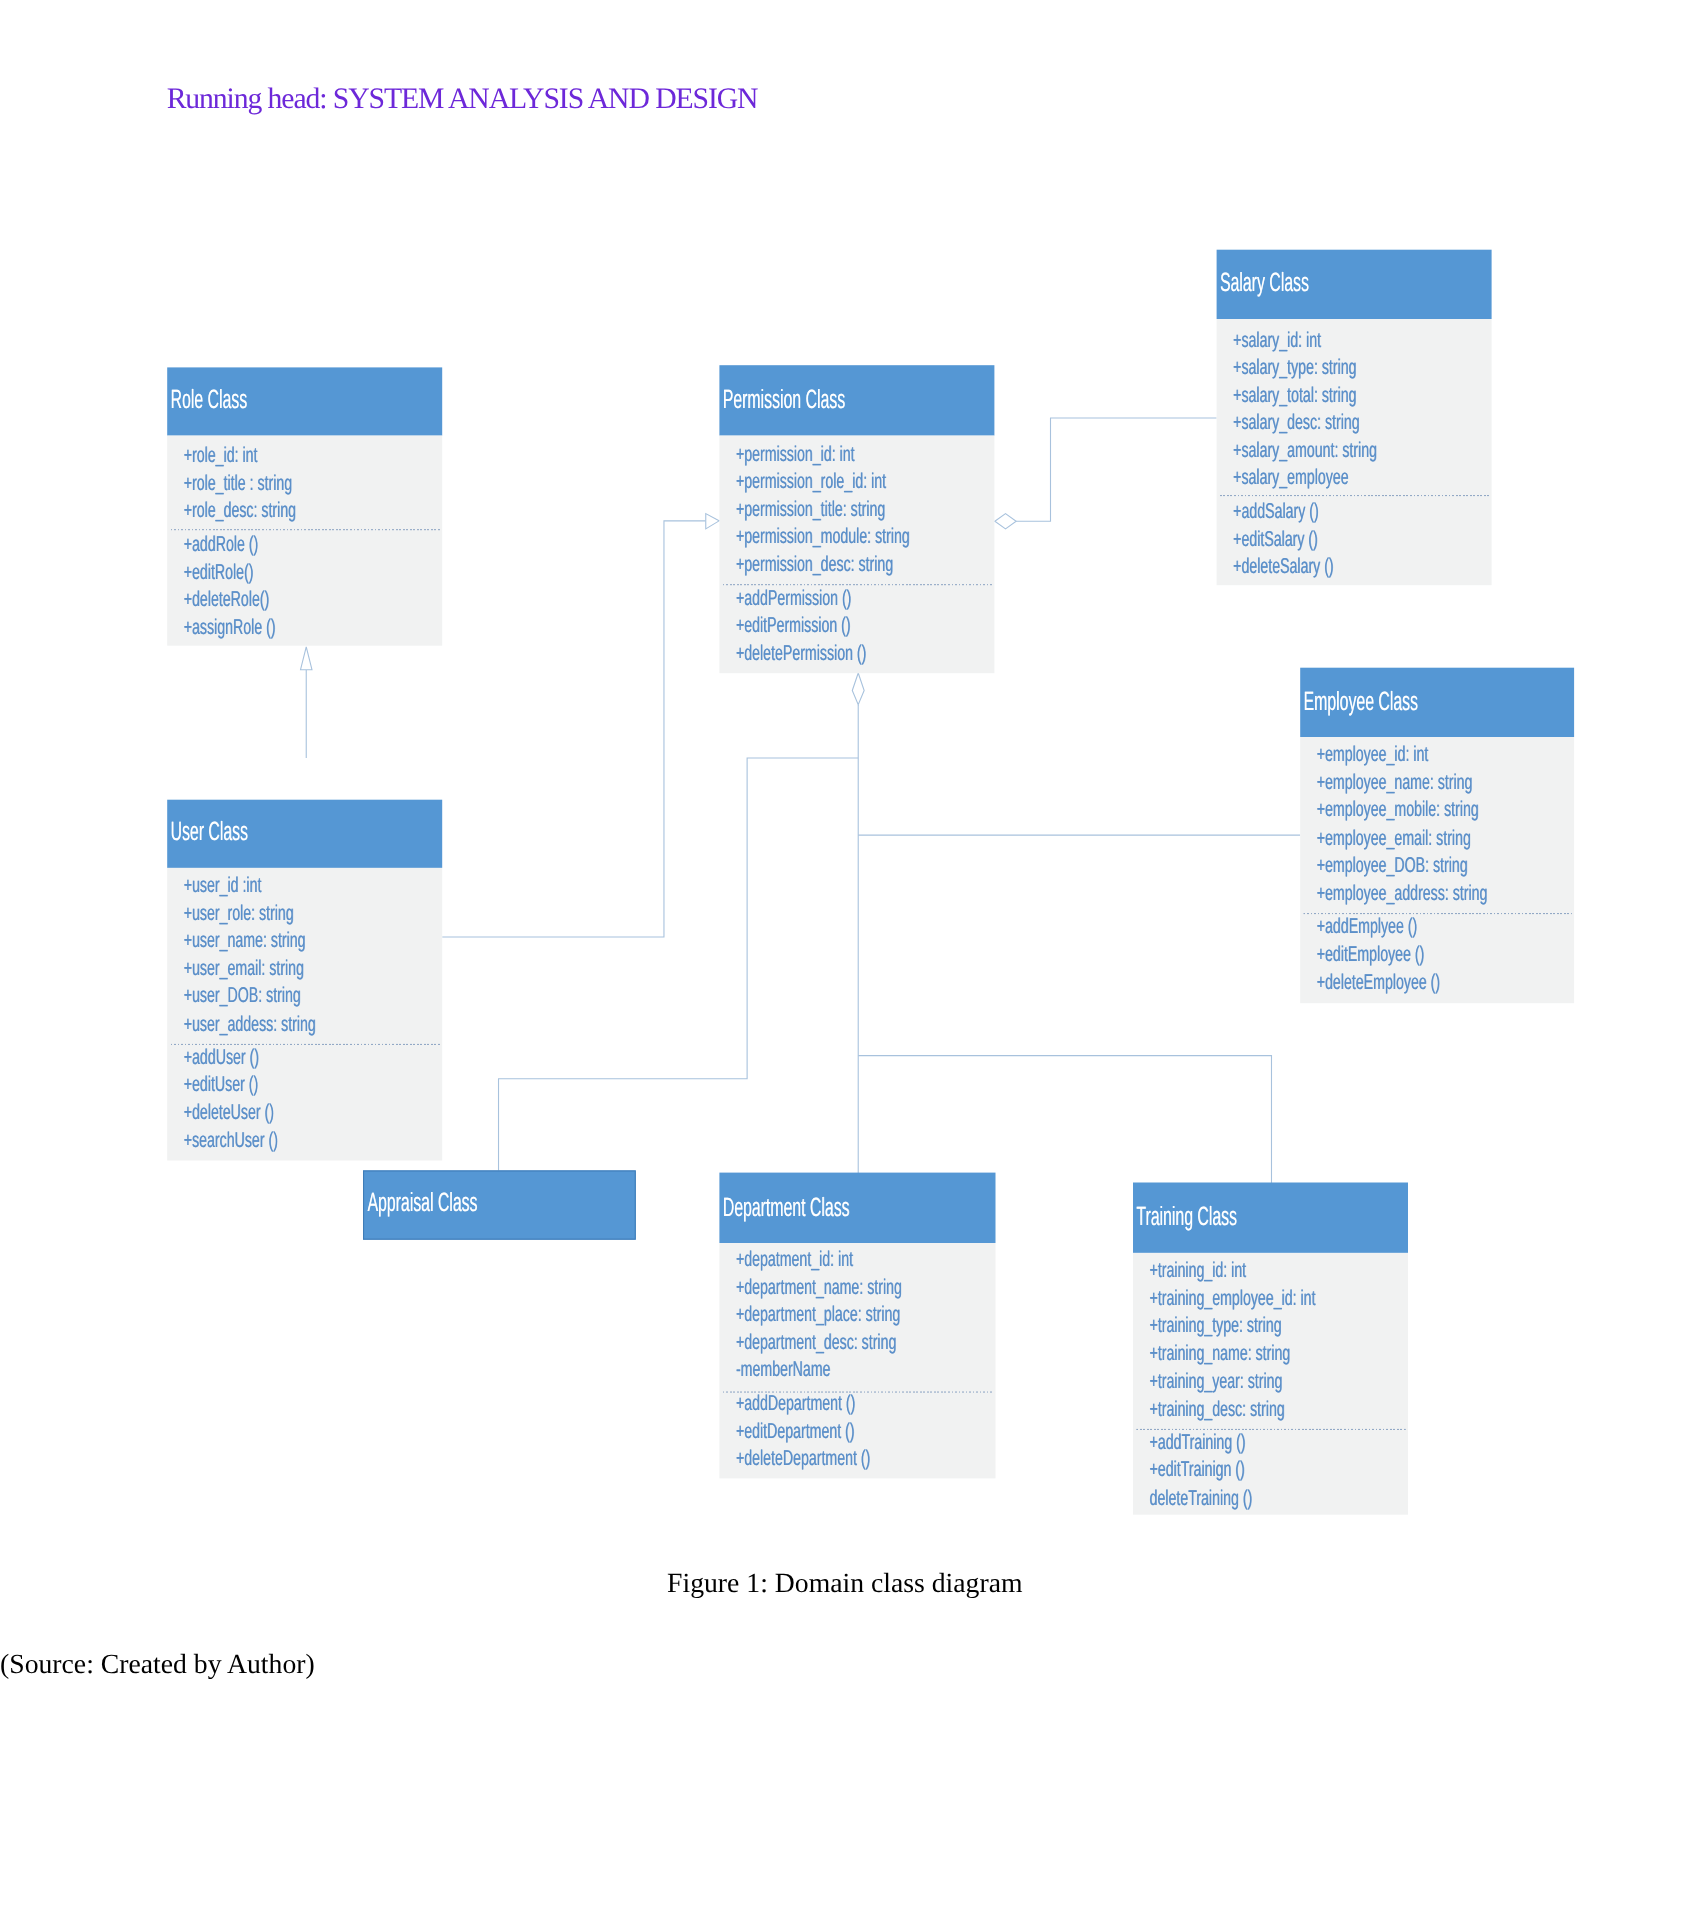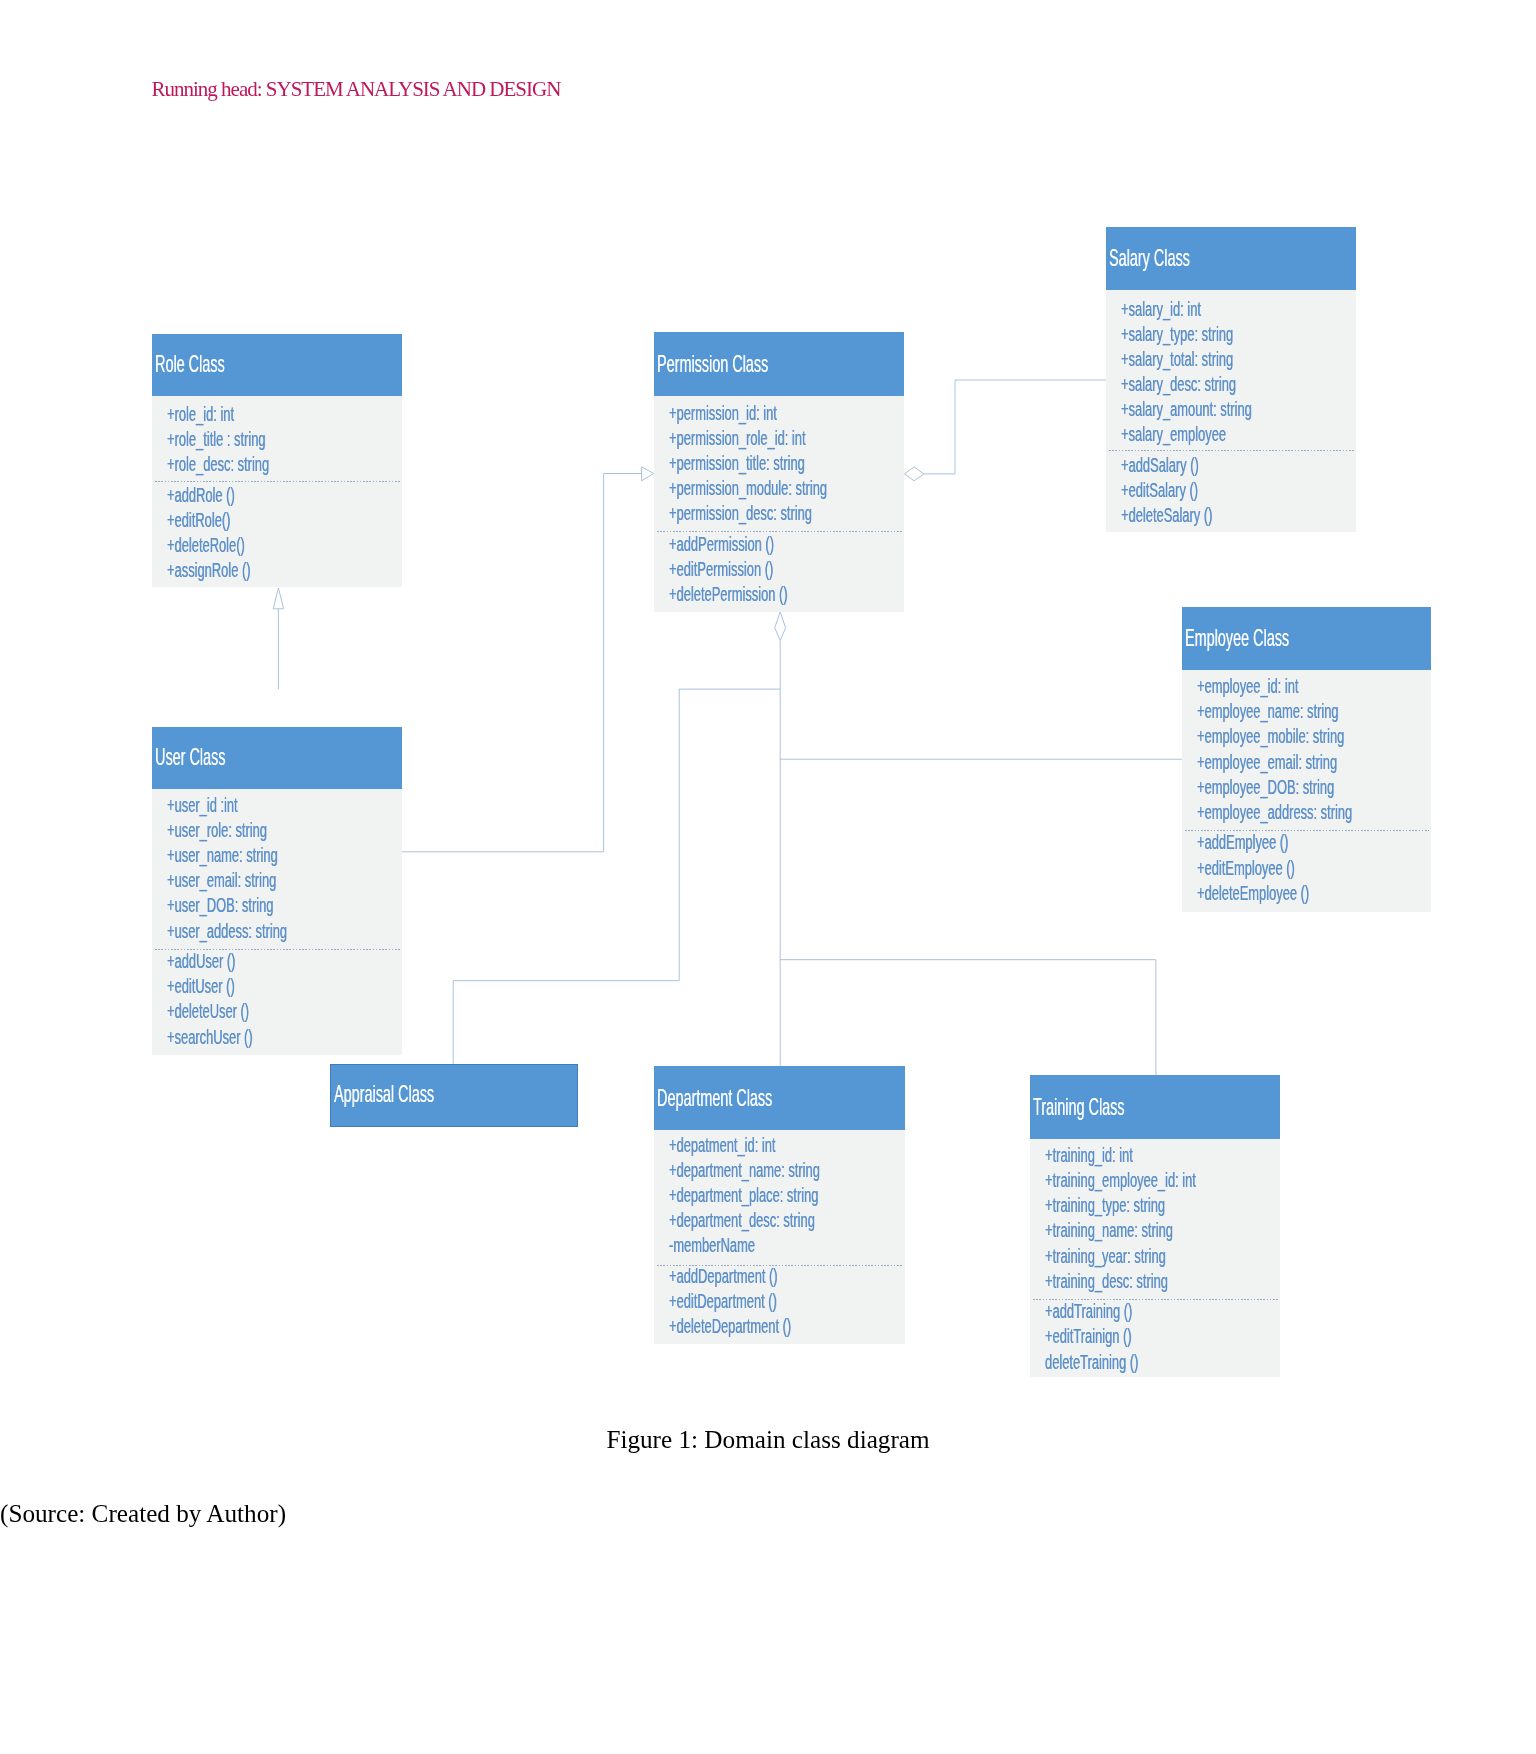--- a/index.html
+++ b/index.html
@@ -1,20 +1,20 @@
 <!DOCTYPE html>
 <html><head>
 <meta charset="utf-8">
 <title>SYSTEM ANALYSIS AND DESIGN</title>
 <style>
   html,body{margin:0;padding:0;background:#ffffff;}
   body{width:1536px;height:1754px;font-family:"Liberation Serif",serif;overflow:hidden;}
   #page{position:relative;width:1536px;height:1754px;background:#fff;}
 
-  #runhead{position:absolute;left:151.5px;top:74px;font-size:21px;line-height:31px;color:#be185d;white-space:nowrap;letter-spacing:-1.0px;}
+  #runhead{position:absolute;left:151.5px;top:74px;font-size:27px;line-height:31px;color:#6d28d9;white-space:nowrap;letter-spacing:-1.0px;}
   #figcap{position:absolute;left:0;top:1426px;width:1536px;text-align:center;font-size:25.2px;font-weight:normal;color:#000;}
   #figsrc{position:absolute;left:0;top:1500px;width:1536px;text-align:left;font-size:25.2px;color:#000;}
 
   #svgwrap{position:absolute;left:0;top:0;width:1536px;height:1754px;}
 
   #diagram{position:absolute;left:0;top:0;width:1536px;height:1754px;}
   .cls{position:absolute;box-sizing:border-box;}
   .hdr{position:absolute;left:0;top:0;width:100%;background:#5597d4;box-sizing:border-box;}
   .hdr span{position:absolute;left:3px;bottom:18px;color:#ffffff;
        font-family:"Liberation Sans",sans-serif;font-size:24px;letter-spacing:0px;white-space:nowrap;

